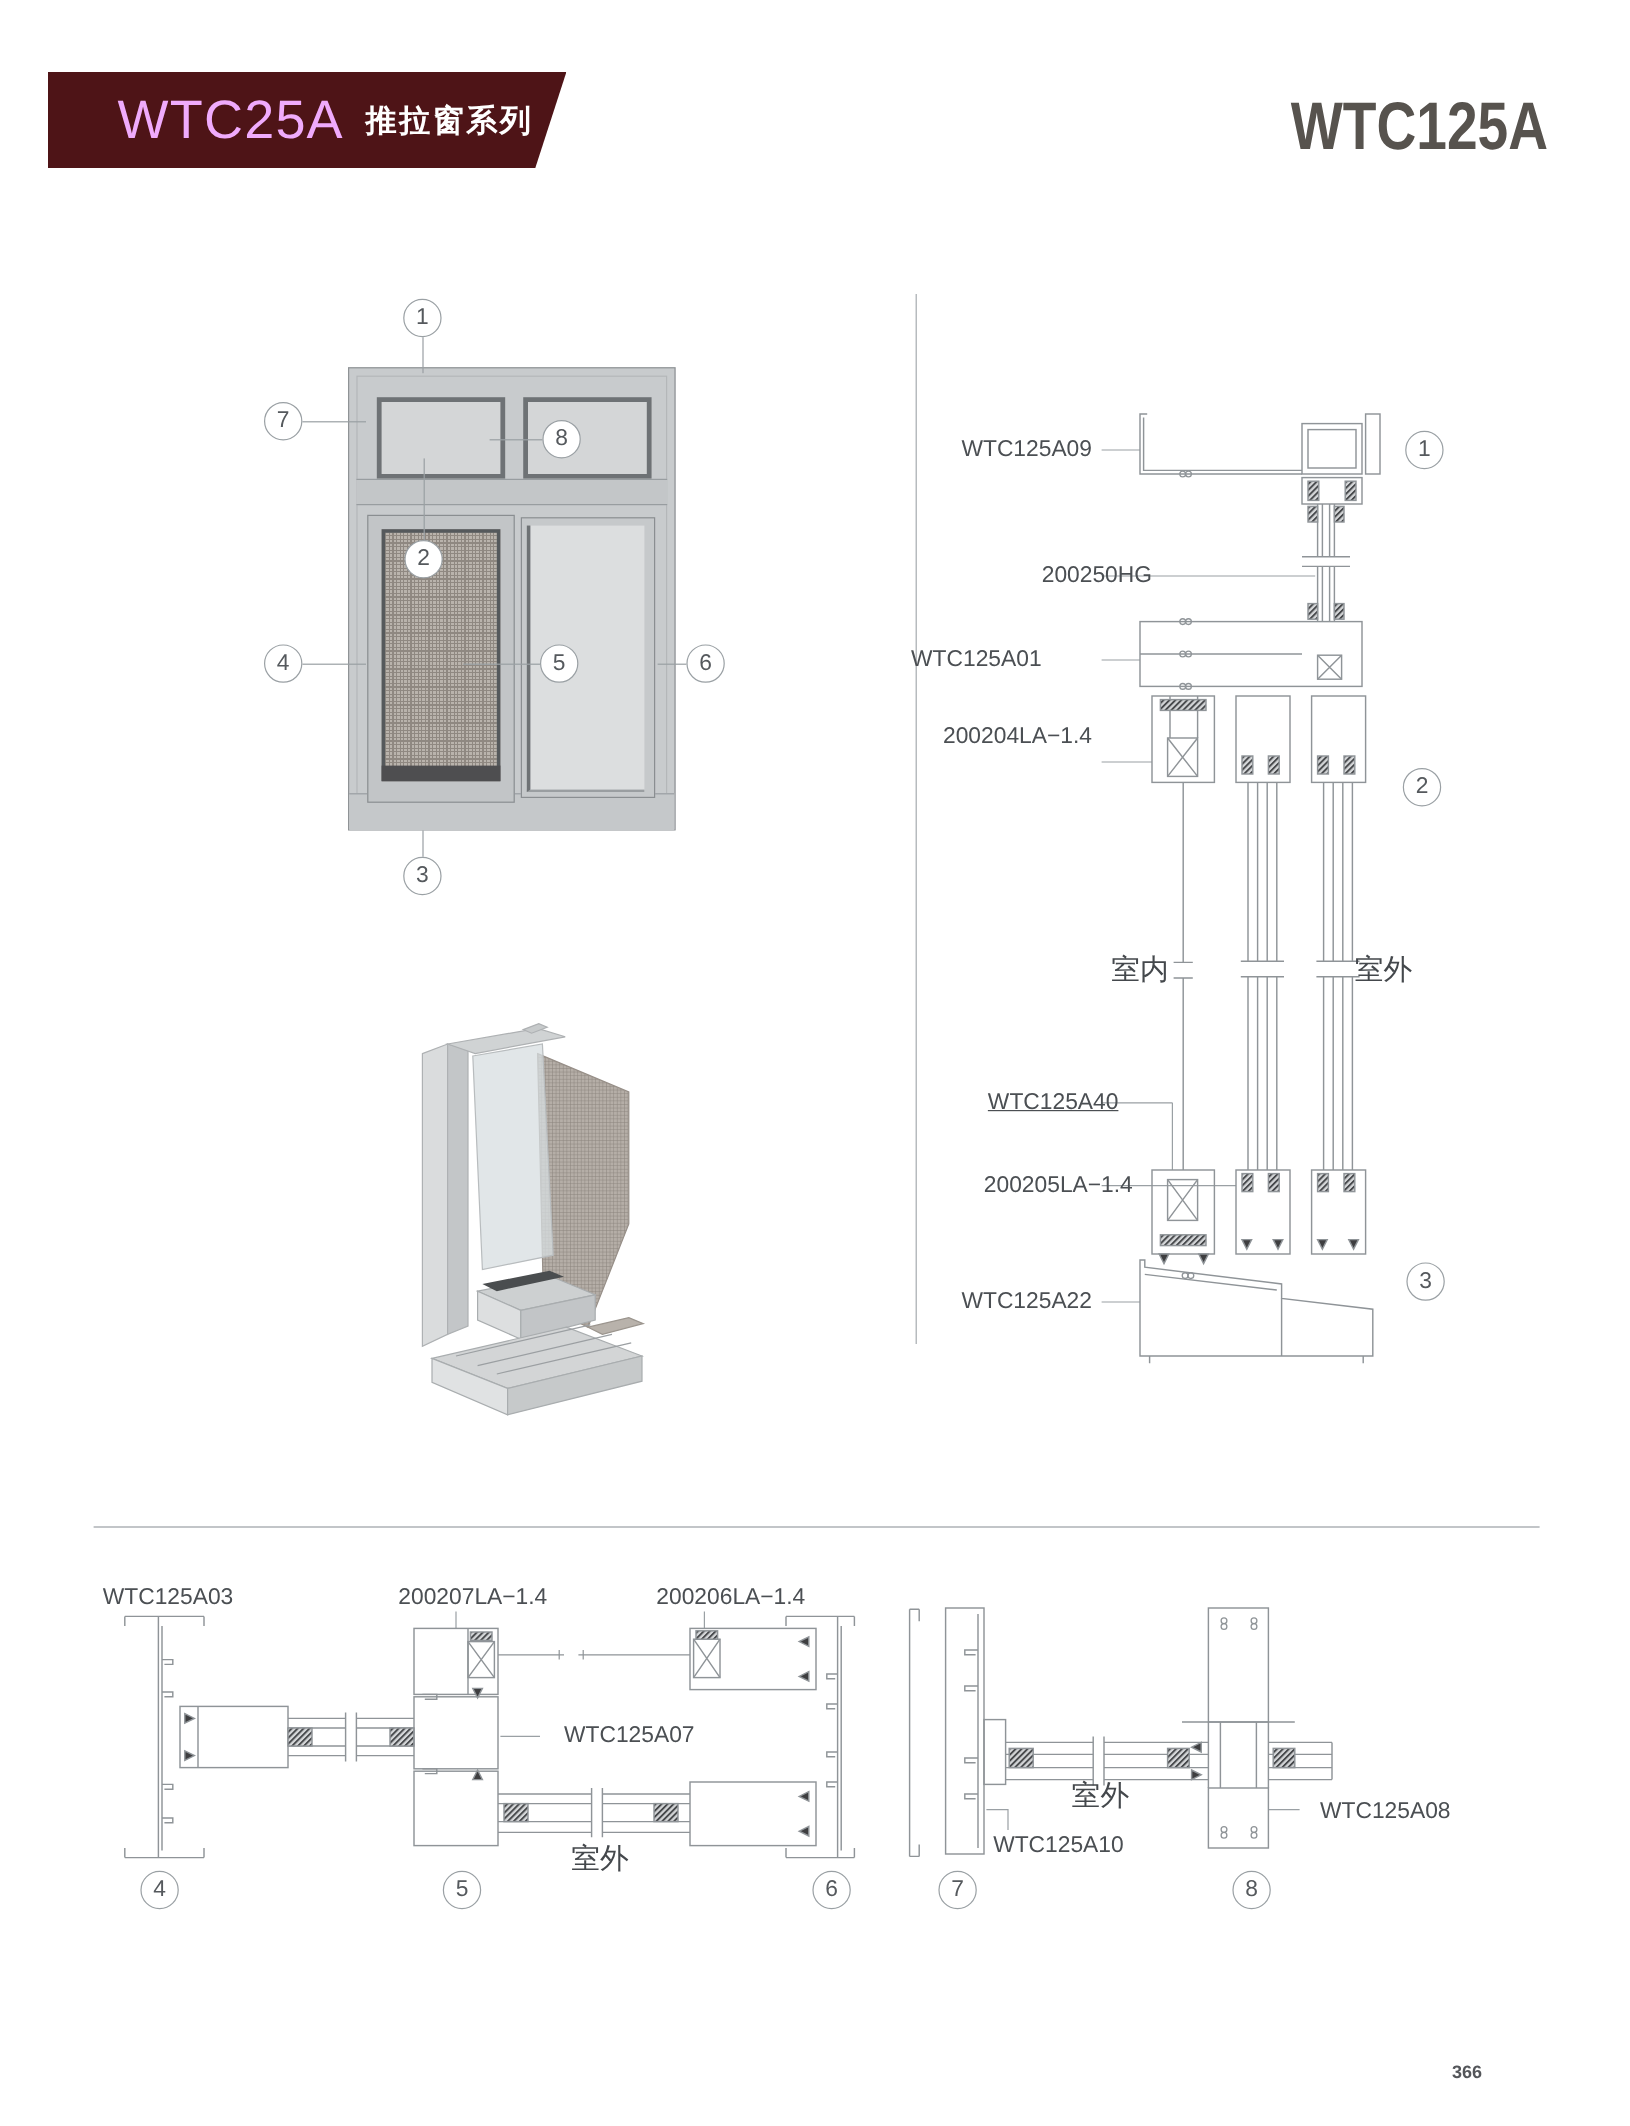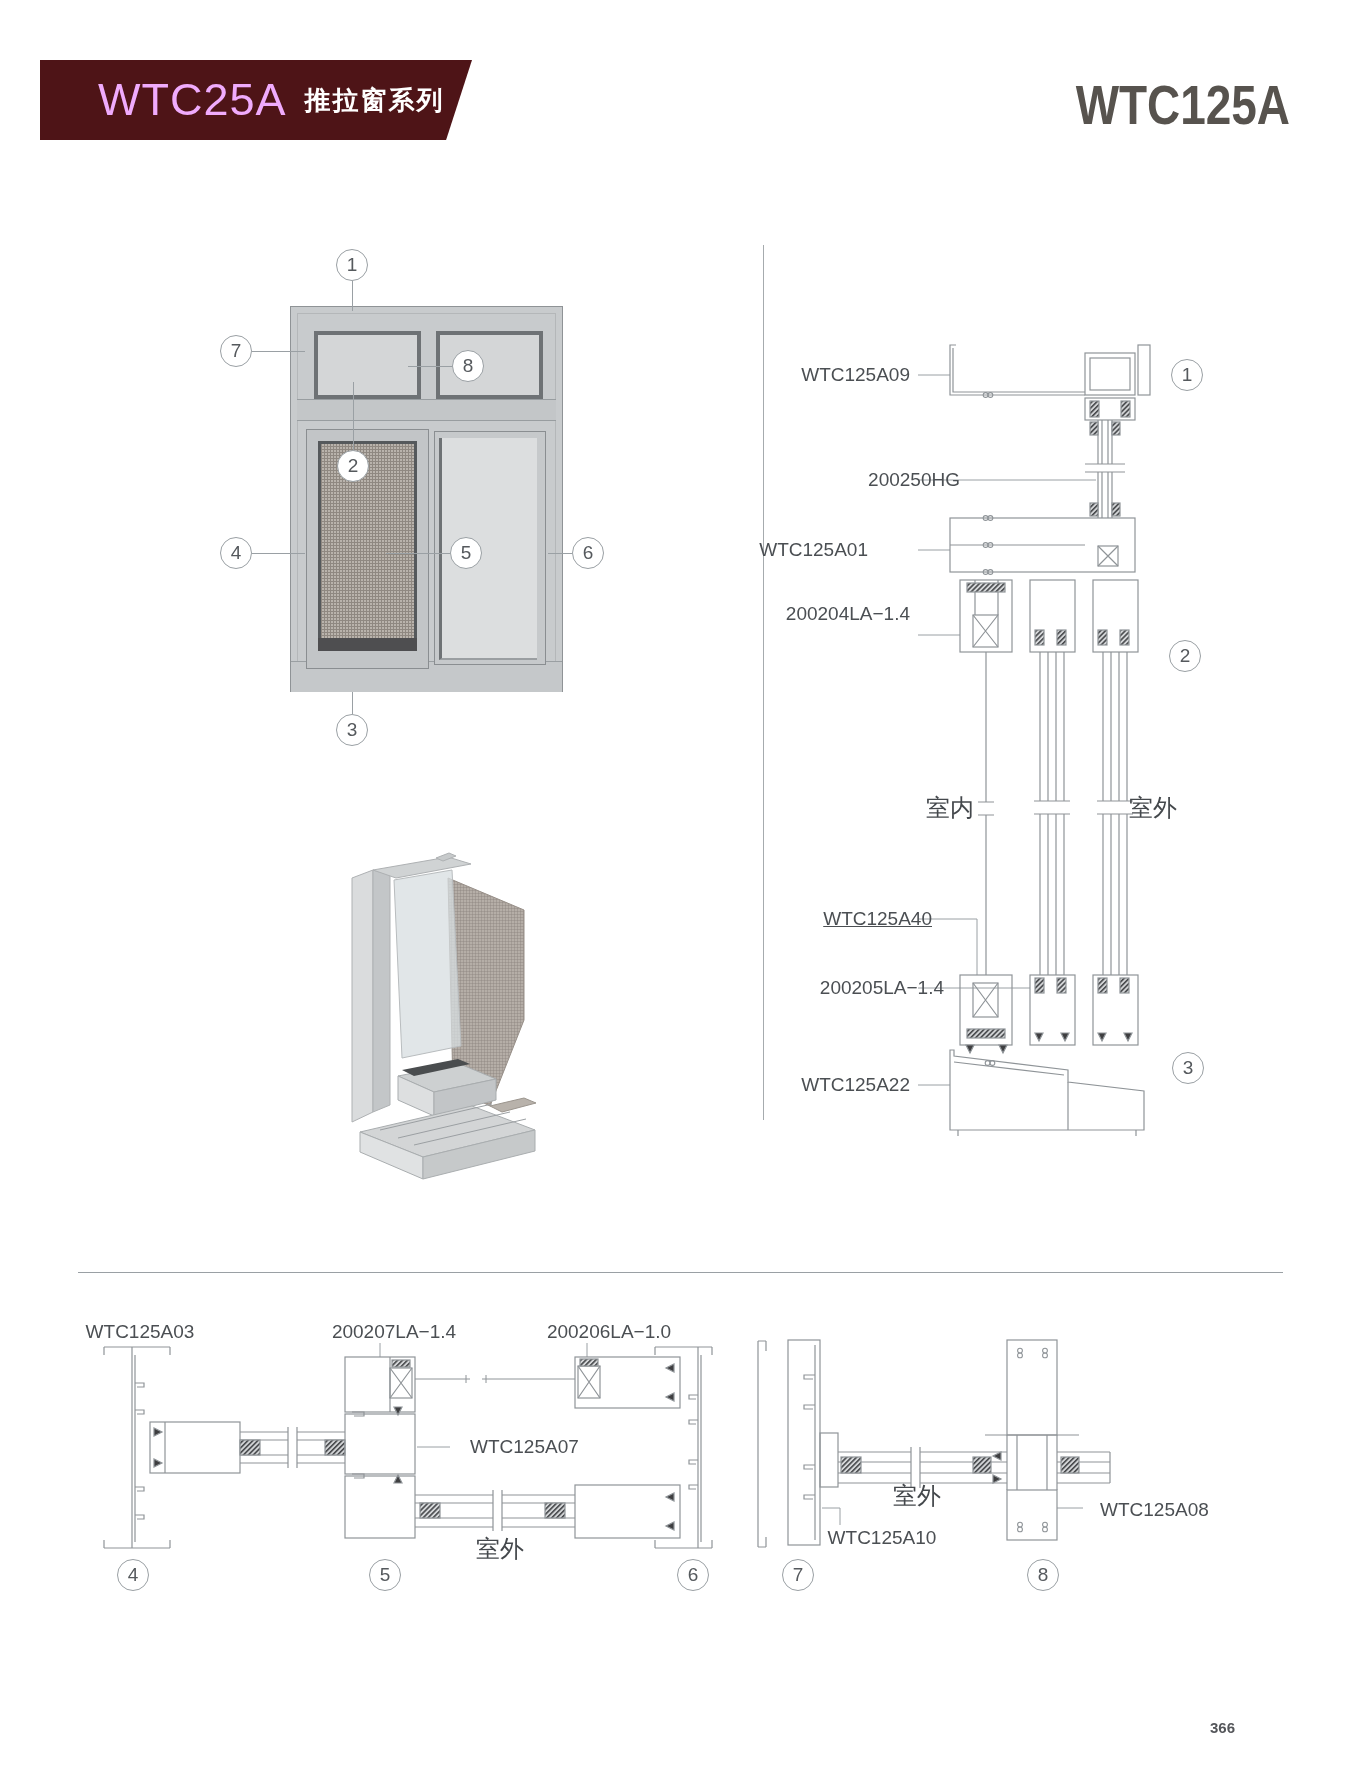--- a/index.html
+++ b/index.html
@@ -282,21 +282,21 @@
       <use href="#wg" x="580" y="162" transform="rotate(90,580,162)"></use>
       <use href="#wg" x="580" y="191" transform="rotate(90,580,191)"></use>
 
       <path d="M565,12 H622 M565,12 V20 M622,12 V20 M608,12 V213 M611,20 V207 M565,213 H622 M565,205 V213 M622,205 V213"></path>
       <path d="M608,60 h-9 v4 h7 M608,85 h-9 v4 h7 M608,125 h-9 v4 h7 M608,150 h-9 v4 h7"></path>
     </g>
   </svg>
 
   <div class="lbl lbl-c" style="left:140px;top:1332px;">WTC125A03</div>
   <div class="lbl lbl-c" style="left:394px;top:1332px;">200207LA−1.4</div>
-  <div class="lbl lbl-c" style="left:609px;top:1332px;">200206LA−1.0</div>
+  <div class="lbl lbl-c" style="left:609px;top:1332px;">200206LA−1.4</div>
   <div class="lbl lbl-l" style="left:458px;top:1447px;">WTC125A07</div>
   <div class="lbl lbl-c cjk" style="left:500px;top:1549px;">室外</div>
 
   <div class="co" style="left:133px;top:1575px;">4</div>
   <div class="co" style="left:385px;top:1575px;">5</div>
   <div class="co" style="left:693px;top:1575px;">6</div>
 
   <svg style="left:745px;top:1335px;" width="400" height="225" viewBox="0 0 400 225">
     <g stroke="#8f9498" stroke-width="1.2" fill="none">
 

